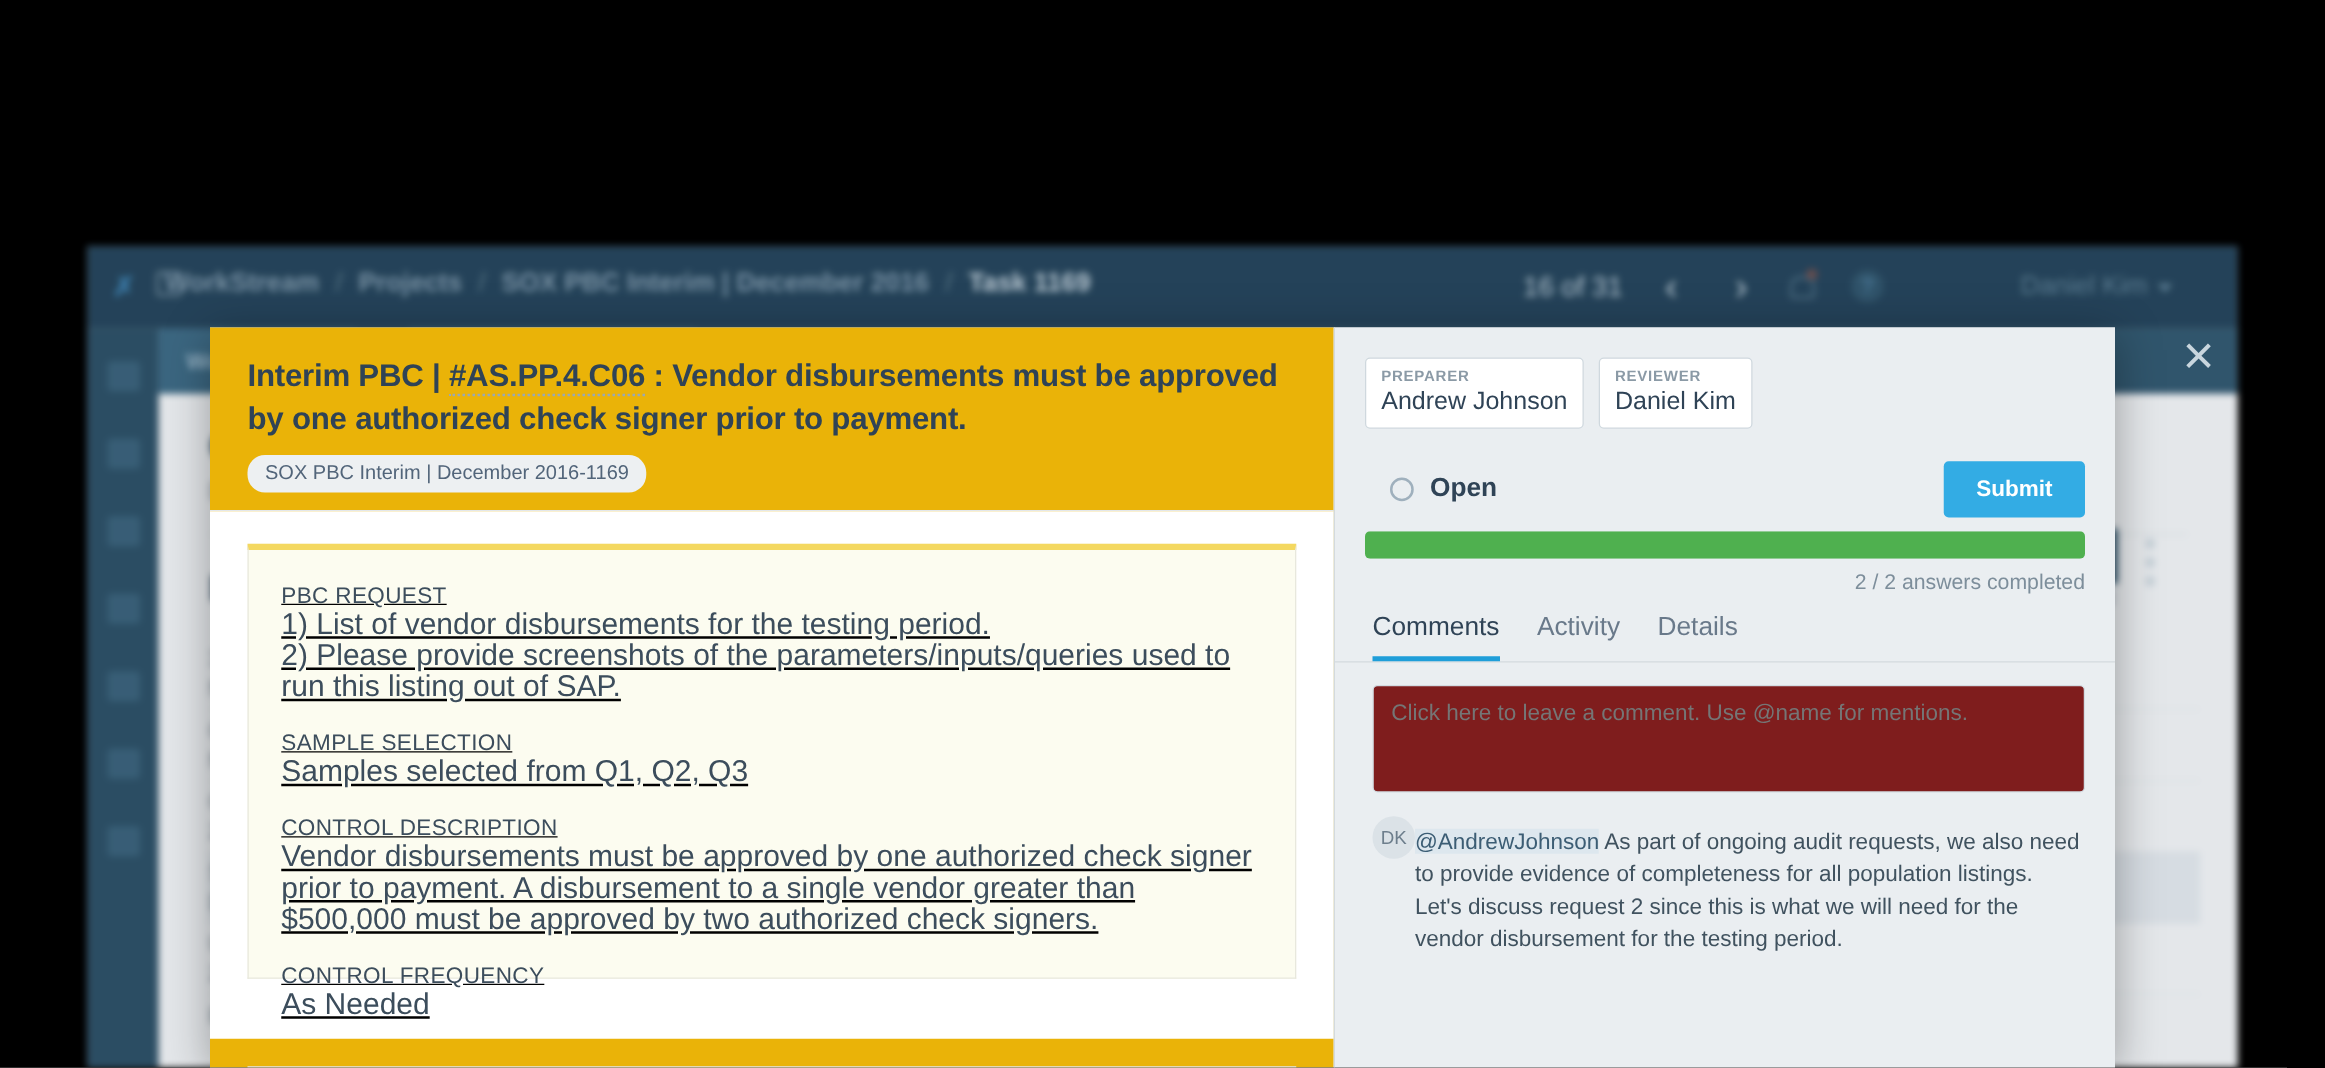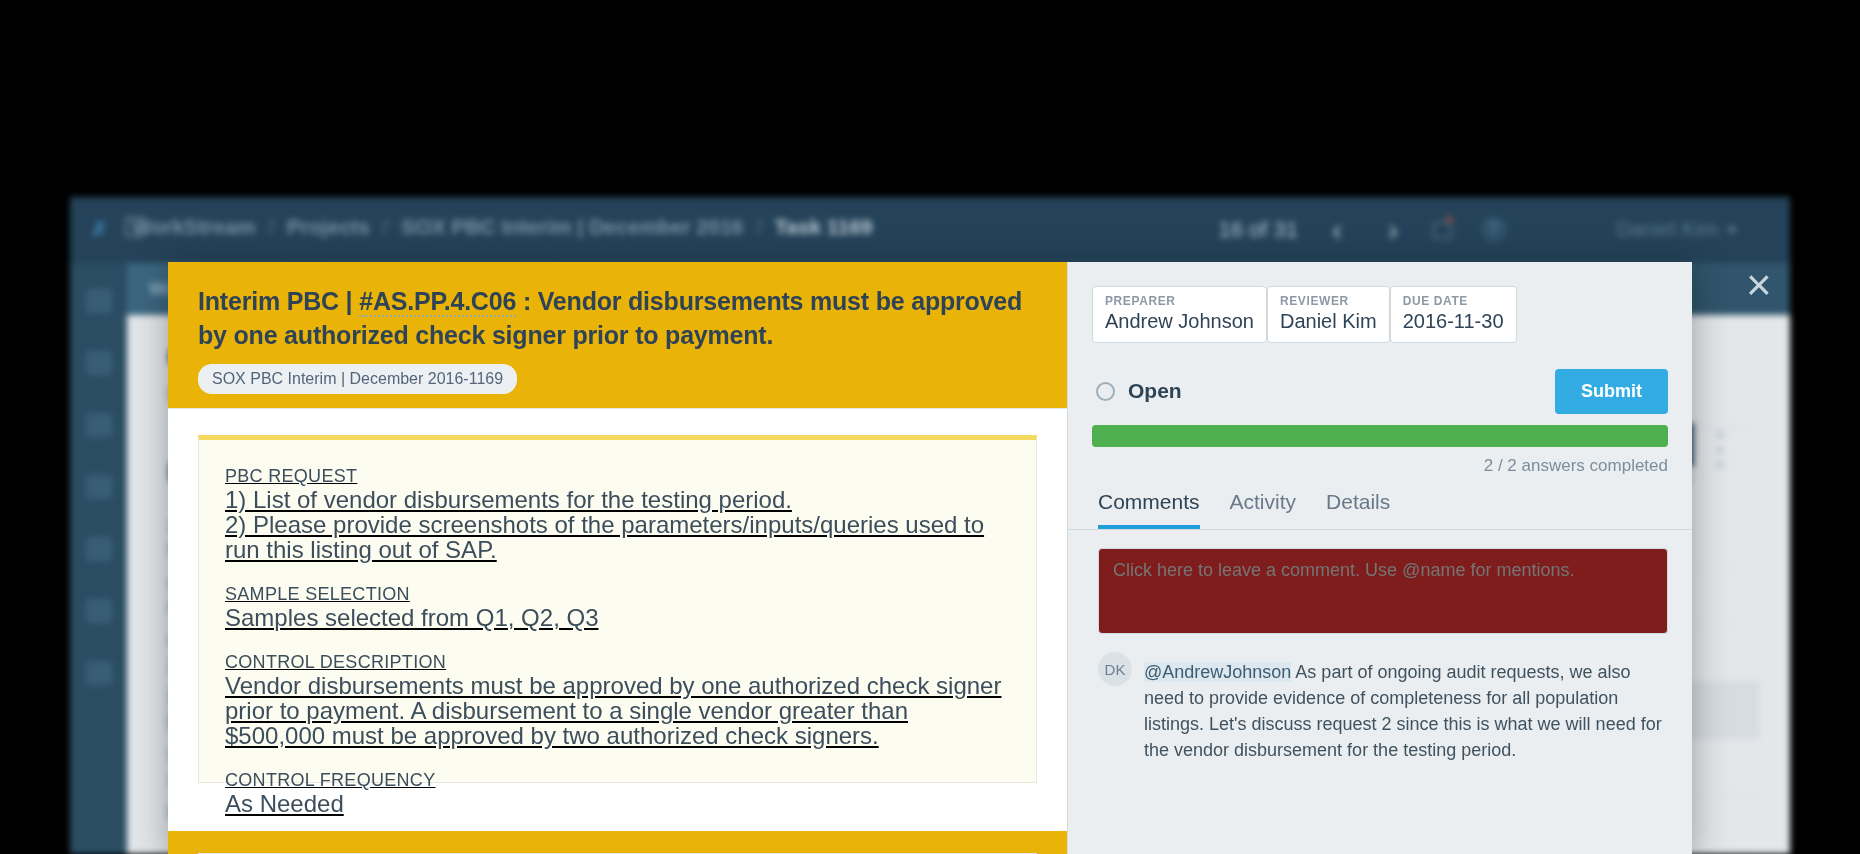--- a/index.html
+++ b/index.html
@@ -141,29 +141,29 @@
     background: #fcfcf0;
     padding: 26px 26px 24px 26px;
     height: 348px;
   }
   .m-card p { font-size: 24px; line-height: 25px; color:#3c4d5c; }
   .m-card .hd { font-size: 18px; color:#3c4d5c; letter-spacing:.3px; }
   .m-card .gap { height: 22px; }
   .m-rule { margin: 22px 30px 0 30px; border-top:1px solid #e3e7ea; }
 
   
-  .r-fields { display:flex; gap: 0; padding: 24px 24px 20px 24px; }
+  .r-fields { display:flex; gap: 12px; padding: 24px 24px 20px 24px; }
   .r-field {
     background:#fff; border:1px solid #cfd8de; border-radius:4px;
     padding: 7px 12px 9px 12px;
   }
   .r-field .lbl { font-size:12px; color:#8b9aa6; letter-spacing:.6px; font-weight:600; }
   .r-field .val { font-size: 20px; color:#2f4356; margin-top:2px; }
 
-  .r-status { display:flex; align-items:center; padding: 0 24px 0 28px; height: 56px; }
+  .r-status { display:flex; align-items:center; padding: 0 24px 0 28px; height: 56px; margin-left: 16px; }
   .r-radio { width:19px;height:19px;border:2px solid #9fb0bd;border-radius:50%; }
   .r-statxt { margin-left:13px; font-size:21px; color:#2f4356; font-weight:600; }
   .r-submit {
     margin-left:auto; background:#33ace4; color:#fff; border:none;
     padding: 12px 26px; font-size:18px; font-weight:bold; border-radius:4px;
     font-family:"Liberation Sans",sans-serif; cursor:pointer;
   }
   .r-progwrap { padding: 6px 24px 0 24px; }
   .r-progbar { height: 22px; background:#d8dfe4; border-radius:4px; overflow:hidden; }
   .r-progfill { height:100%; background:#4fb04f; }
@@ -172,21 +172,21 @@
   .r-tabs { display:flex; gap:30px; padding: 14px 24px 0 30px; border-bottom:1px solid #d3dade; }
   .r-tab { font-size:21px; color:#69798a; padding-bottom:11px; cursor:pointer; }
   .r-tab.active { color:#2f4356; border-bottom:4px solid #1f9ed9; }
 
   .r-commentbox { padding: 18px 24px 0 30px; }
   .r-ta {
     width: 100%; height: 86px; background:#7f1d1d; border:1px solid #d2dbe1;
     border-radius:4px; padding: 11px 14px; font-size:18px; color:#9aa8b3;
     font-family:"Liberation Sans",sans-serif; resize:none;
   }
-  .r-thread { padding: 14px 24px 0 30px; display:flex; gap:12px; }
+  .r-thread { padding: 14px 24px 0 30px; display:flex; }
   .r-avatar {
     width: 34px; height:34px; border-radius:50%; background:#dbe2e7; color:#6d7e8c;
     font-size:15px; display:flex;align-items:center;justify-content:center; flex:0 0 34px;
   }
   .r-cmeta { font-size:17px; color:#2f4356; }
   .r-cmeta .nm { font-weight:bold; }
   .r-cmeta .dot { color:#b0bcc6; margin:0 5px; }
   .r-cmeta .ago { color:#8f9ea9; }
   .r-ctext { font-size:18px; line-height:26px; color:#40525f; margin-top:7px; }
   .r-mention { background:#dde7ee; color:#3c5d74; }
@@ -323,24 +323,20 @@
 
       <div class="r-fields">
         <div class="r-field">
           <div class="lbl">PREPARER</div>
           <div class="val">Andrew Johnson</div>
         </div>
         <div class="r-field">
           <div class="lbl">REVIEWER</div>
           <div class="val">Daniel Kim</div>
         </div>
-        <div class="r-field">
-          <div class="lbl">DUE DATE</div>
-          <div class="val">2016-11-30</div>
-        </div>
       </div>
 
       <div class="r-status">
         <div class="r-radio"></div>
         <div class="r-statxt">Open</div>
         <button class="r-submit">Submit</button>
       </div>
 
       <div class="r-progwrap">
         <div class="r-progbar">

